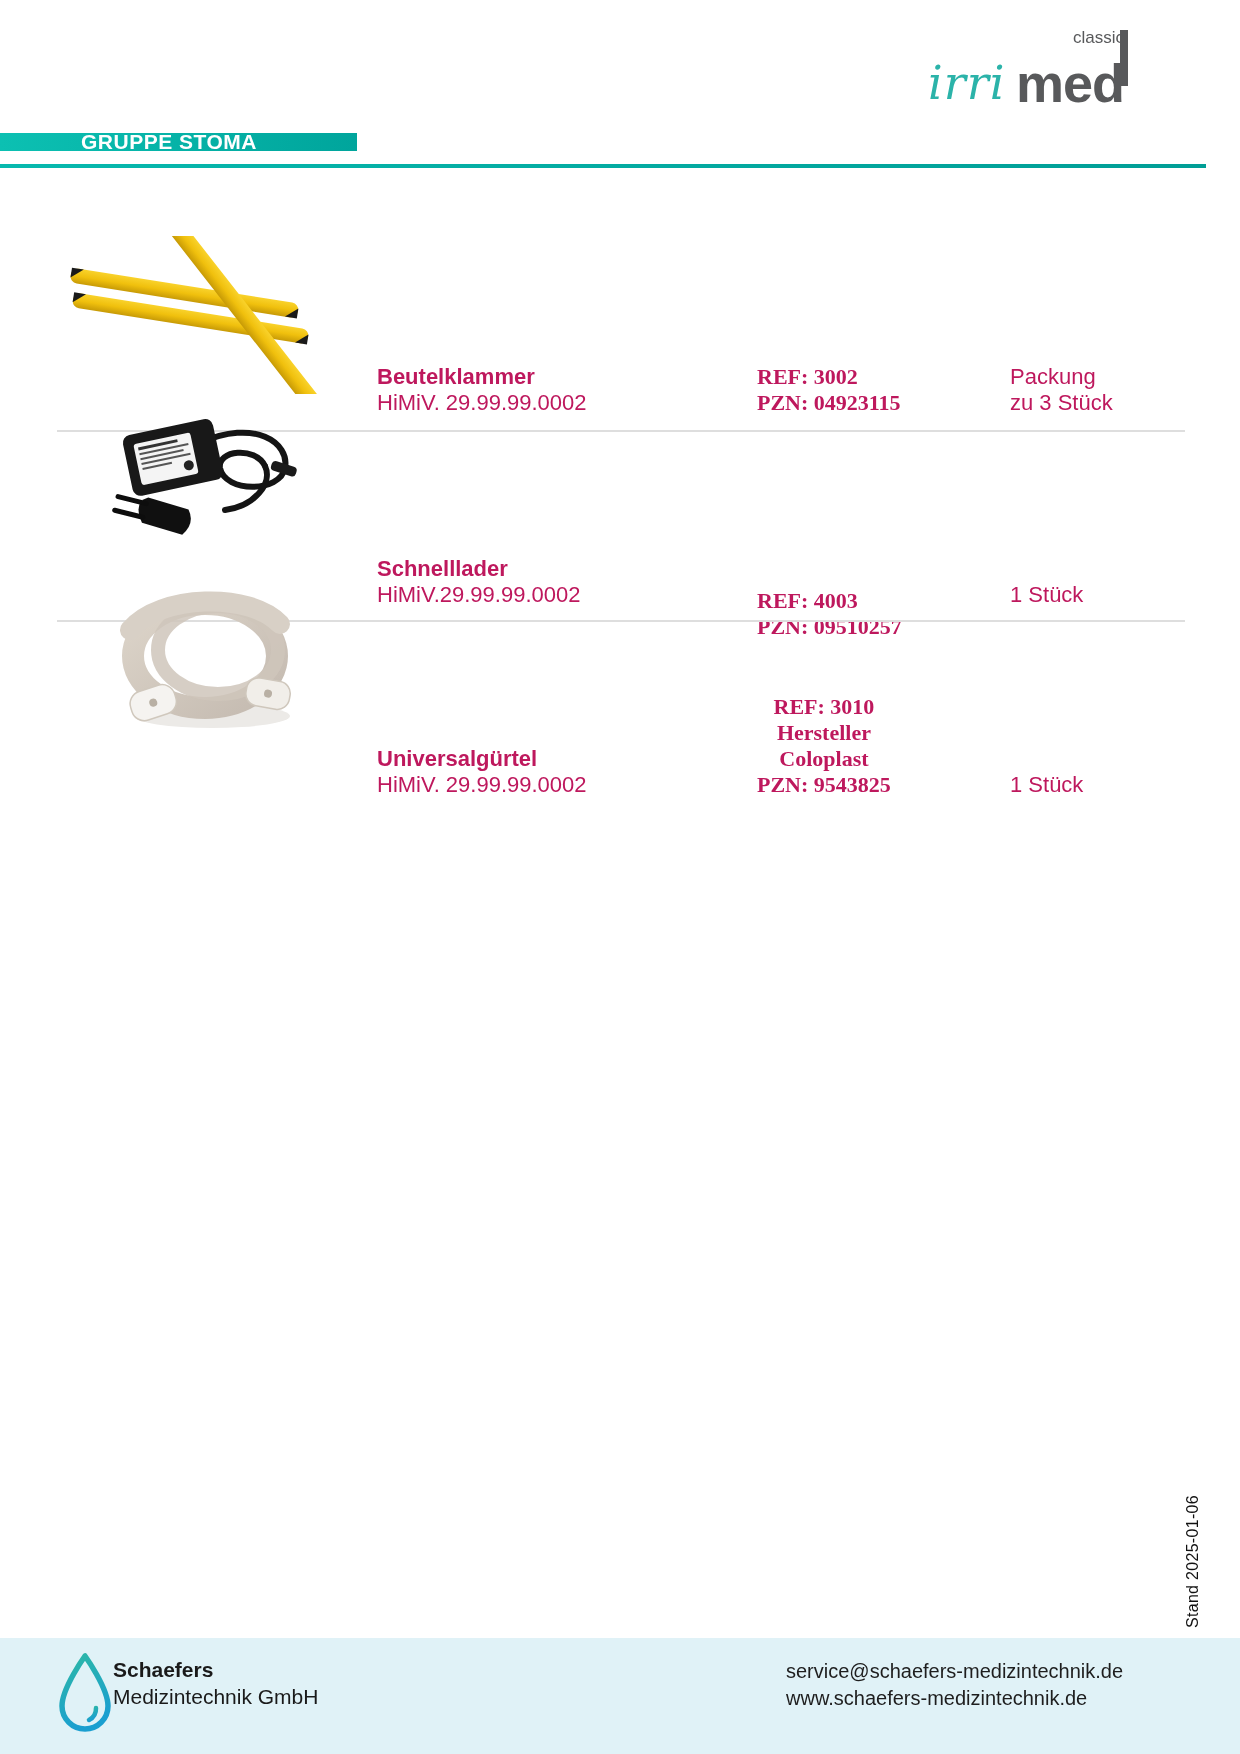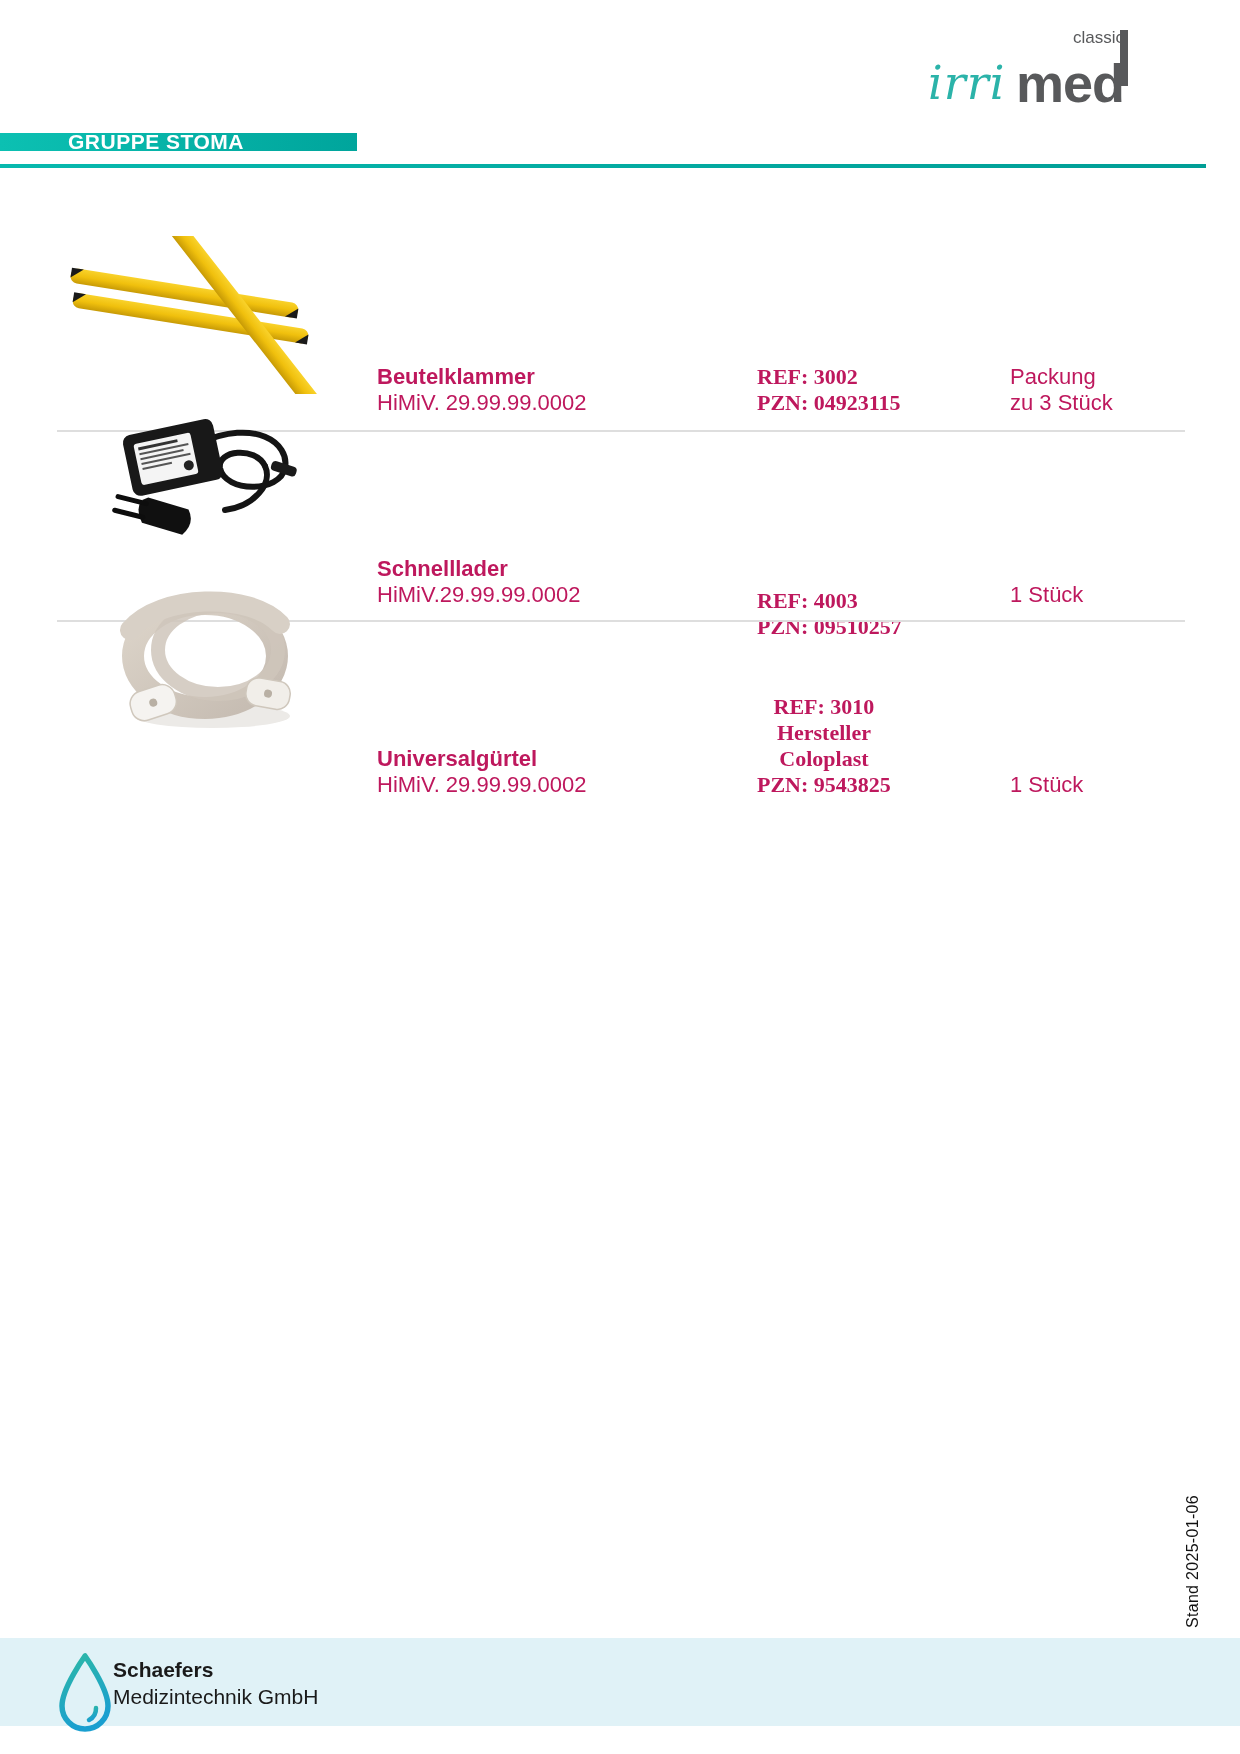--- a/index.html
+++ b/index.html
@@ -28,21 +28,21 @@
   .logo .classic {
     position:absolute; right:4px; top:0; font-size:17px; color:#58595B; font-weight:500;
   }
   .logo .dstem { position:absolute; right:0; top:2px; width:8px; height:56px; background:#58595B; }
 
   .banner-line { position:absolute; left:0; top:164px; width:1206px; height:4px;
     background:linear-gradient(90deg,#07b9ae,#009e96); }
   .banner {
     position:absolute; left:0; top:133px; width:357px; height:18px;
     background:linear-gradient(90deg,#0cc0b2 0%, #00a59c 100%);
-    display:flex; align-items:center;
+    display:flex; align-items:center;padding-left:13px;
   }
   .banner .banner-label { color:#fff; font-weight:700; font-size:21px; letter-spacing:0.5px; padding-left:68px; }
 
   
   .divider { position:absolute; left:57px; width:1128px; height:2px; background:#dedede; }
   .d1 { top:430px; } .d2 { top:620px; }
 
   .cell { position:absolute; font-size:22px; line-height:26px; color:#be185d; }
   .cell .b { font-weight:700; }
   .name-col { left:377px; }
@@ -54,21 +54,21 @@
   
   .stand {
     position:absolute; left:1178px; top:1418px; height:210px; width:30px;
     writing-mode:vertical-rl; transform:rotate(180deg);
     font-size:16px; color:#111; letter-spacing:0.3px;
     display:flex; align-items:center;
   }
 
   
   .footer {
-    position:absolute; left:0; top:1638px; width:1240px; height:88px;
+    position:absolute; left:0; top:1638px; width:1240px; height:116px;
     background:#E0F2F7;
   }
   .footer .drop { position:absolute; left:54px; top:12px; }
   .footer .company { position:absolute; left:113px; top:18px; font-size:21px; line-height:27px; color:#1a1a1a; }
   .footer .company .c1 { font-weight:700; }
   .footer .contact1 { position:absolute; left:440px; top:20px; font-size:20px; line-height:27px; color:#1e1e1e; }
   .footer .contact2 { position:absolute; left:786px; top:20px; font-size:20px; line-height:27px; color:#1e1e1e; }
 </style>
 </head>
 <body>
@@ -219,15 +219,19 @@
           </linearGradient>
         </defs>
         <path d="M31 6 C31 6 8 38 8 56 a23 23 0 0 0 46 0 C54 38 31 6 31 6 Z" fill="none" stroke="url(#dropg)" stroke-width="5.5" stroke-linejoin="round"></path>
         <path d="M42 58 a13 13 0 0 1 -7 12" fill="none" stroke="url(#dropg)" stroke-width="4.5" stroke-linecap="round"></path>
       </svg>
     </div>
     <div class="company">
       <div class="c1">Schaefers</div>
       <div>Medizintechnik GmbH</div>
     </div>
+    <div class="contact2">
+      <div>service@schaefers-medizintechnik.de</div>
+      <div>www.schaefers-medizintechnik.de</div>
+    </div>
   </div>
 
 </div>
 
 </body></html>

